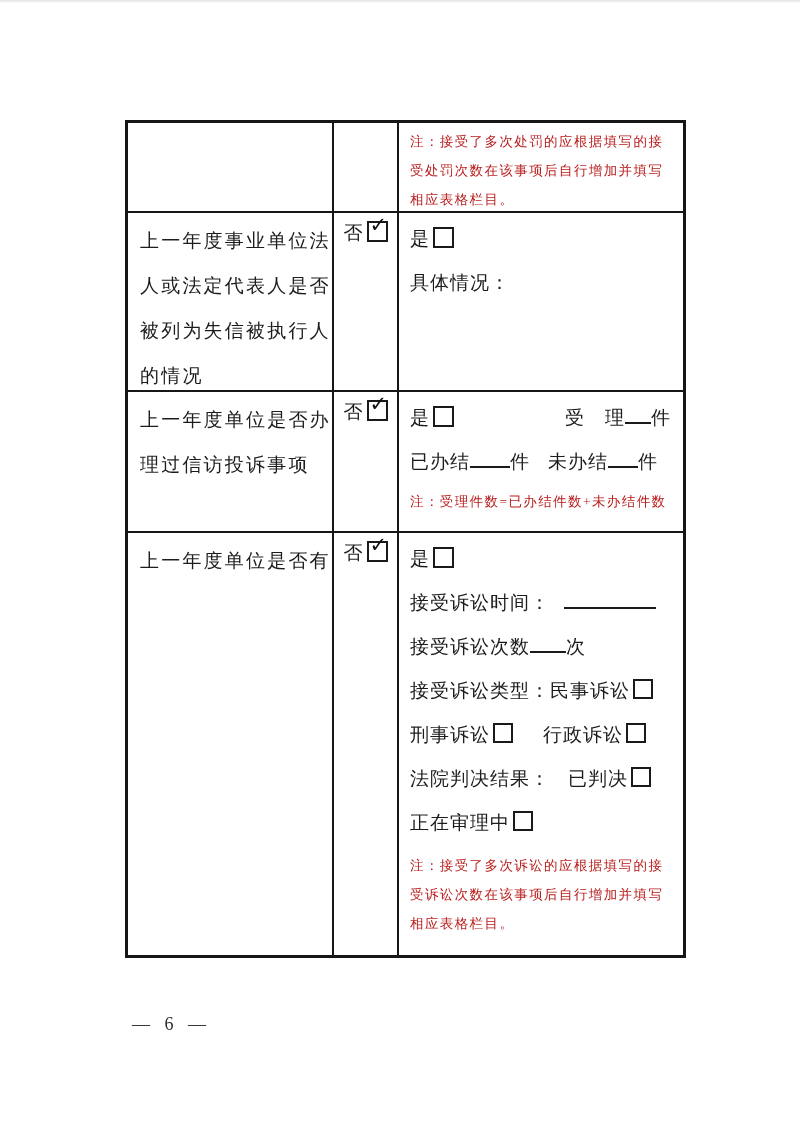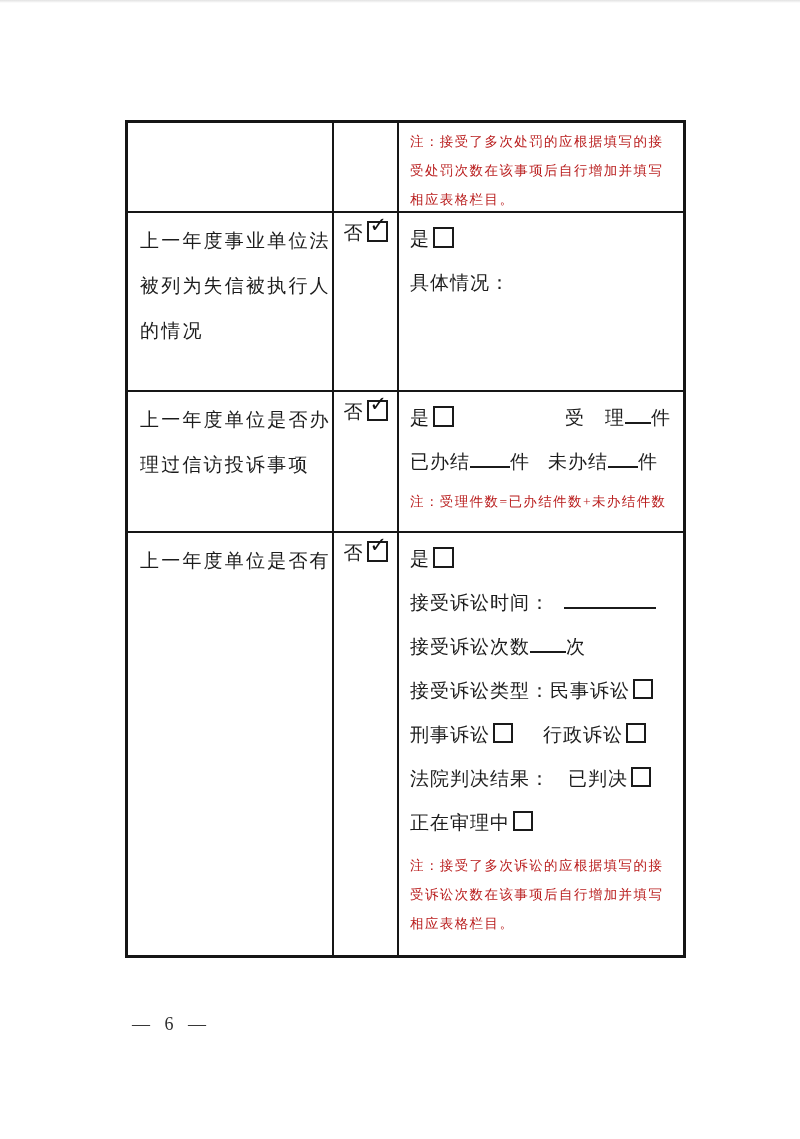--- a/index.html
+++ b/index.html
@@ -82,20 +82,21 @@
   <div class="cell q-cell"></div>
   <div class="cell no-cell"></div>
   <div class="cell d-cell last-col">
     <div class="note">注：接受了多次处罚的应根据填写的接</div>
     <div class="note">受处罚次数在该事项后自行增加并填写</div>
     <div class="note">相应表格栏目。</div>
   </div>
 
   <div class="cell q-cell">
     <div class="q-line">上一年度事业单位法</div>
+    <div class="q-line">人或法定代表人是否</div>
     <div class="q-line">被列为失信被执行人</div>
     <div class="q-line">的情况</div>
   </div>
   <div class="cell no-cell">
     <span class="no-label">否</span><span class="cb"><span class="tick">✓</span></span>
   </div>
   <div class="cell d-cell last-col">
     <div class="d-line">
       <span>是</span><span class="cb"></span>
     </div>

